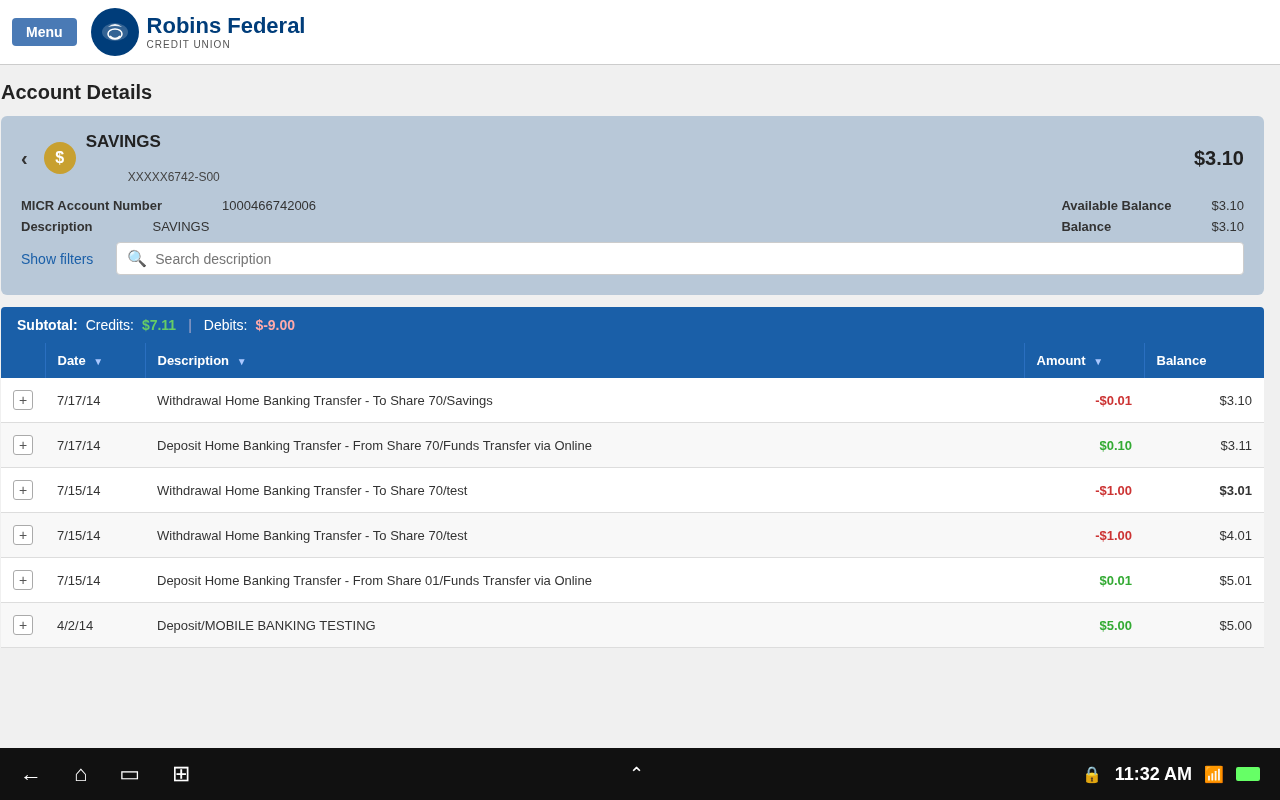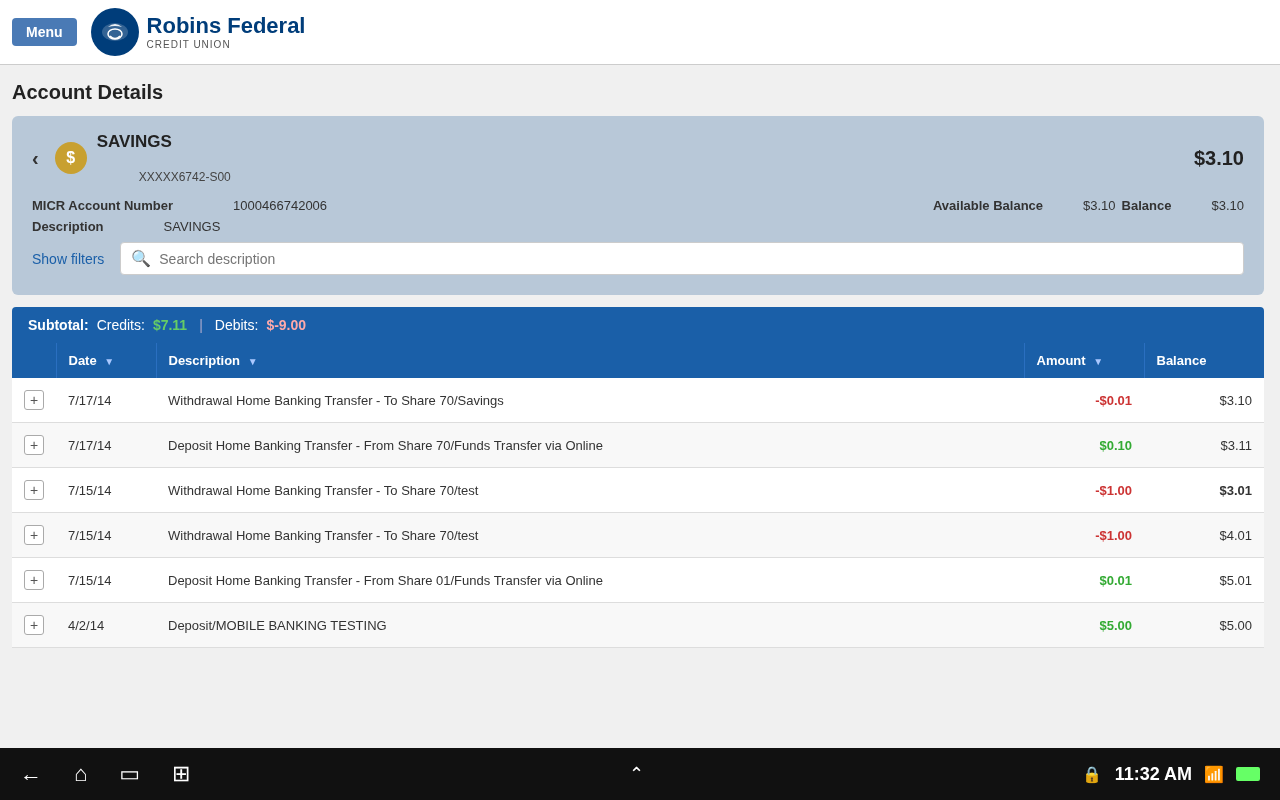--- a/index.html
+++ b/index.html
@@ -19,21 +19,21 @@
     .logo-robins { font-size: 22px; font-weight: bold; color: #003d7a; }
     .logo-credit { font-size: 10px; color: #555; letter-spacing: 1px; }
     .logo-icon {
       width: 48px; height: 48px; margin-right: 8px;
       background: #003d7a; border-radius: 50%; display: flex; align-items: center; justify-content: center;
     }
     .logo-icon svg { width: 30px; height: 30px; }
 
     
     .main-content {
-      flex: 1; overflow-y: auto; padding: 16px 16px 0 12px; background: #f0f0f0;
+      flex: 1; overflow-y: auto; padding: 16px 16px 0 1px; background: #f0f0f0;
     }
 
     
     .account-header-row {
       display: flex; justify-content: space-between; align-items: flex-start; margin-bottom: 12px;
     }
     .account-details-title { font-size: 20px; font-weight: bold; color: #222; }
     .transaction-info { font-size: 13px; color: #555; }
     .ask-link { color: #1a5fa8; text-decoration: none; font-size: 13px; }
 
@@ -52,21 +52,21 @@
       width: 32px; height: 32px; background: #c8a030; border-radius: 50%;
       display: flex; align-items: center; justify-content: center; color: white; font-size: 16px; font-weight: bold;
     }
     .account-name { font-size: 17px; font-weight: bold; color: #222; }
     .account-number { font-size: 12px; color: #444; margin-left: 42px; margin-top: 18px; }
     .account-balance-top { font-size: 20px; font-weight: bold; color: #222; }
     .detail-label { font-size: 13px; font-weight: bold; color: #333; }
     .detail-value { font-size: 13px; color: #333; }
 
     .filters-row {
-      display: flex; align-items: center; gap: 16px; margin-top: 8px;
+      display: flex; align-items: center; gap: 23px; margin-top: 8px;
     }
     .show-filters-btn {
       color: #1a5fa8; background: none; border: none; font-size: 14px; cursor: pointer; text-decoration: none; white-space: nowrap;
     }
     .search-box {
       flex: 1; display: flex; align-items: center; background: white; border: 1px solid #ccc;
       border-radius: 4px; padding: 6px 10px; gap: 8px;
     }
     .search-icon { color: #888; font-size: 16px; }
     .search-input {
@@ -181,21 +181,21 @@
       <div style="display: flex; flex-direction: column; gap: 6px;">
         <div style="display: flex; gap: 60px;">
           <span class="detail-label">MICR Account Number</span>
           <span class="detail-value">1000466742006</span>
         </div>
         <div style="display: flex; gap: 60px;">
           <span class="detail-label">Description</span>
           <span class="detail-value">SAVINGS</span>
         </div>
       </div>
-      <div style="display: flex; flex-direction: row; gap: 6px; margin-left: auto;">
+      <div style="display: flex; flex-direction: column; gap: 6px; margin-left: auto;">
         <div style="display: flex; gap: 40px; justify-content: space-between;">
           <span class="detail-label">Available Balance</span>
           <span class="detail-value">$3.10</span>
         </div>
         <div style="display: flex; gap: 40px; justify-content: space-between;">
           <span class="detail-label">Balance</span>
           <span class="detail-value">$3.10</span>
         </div>
       </div>
     </div>

